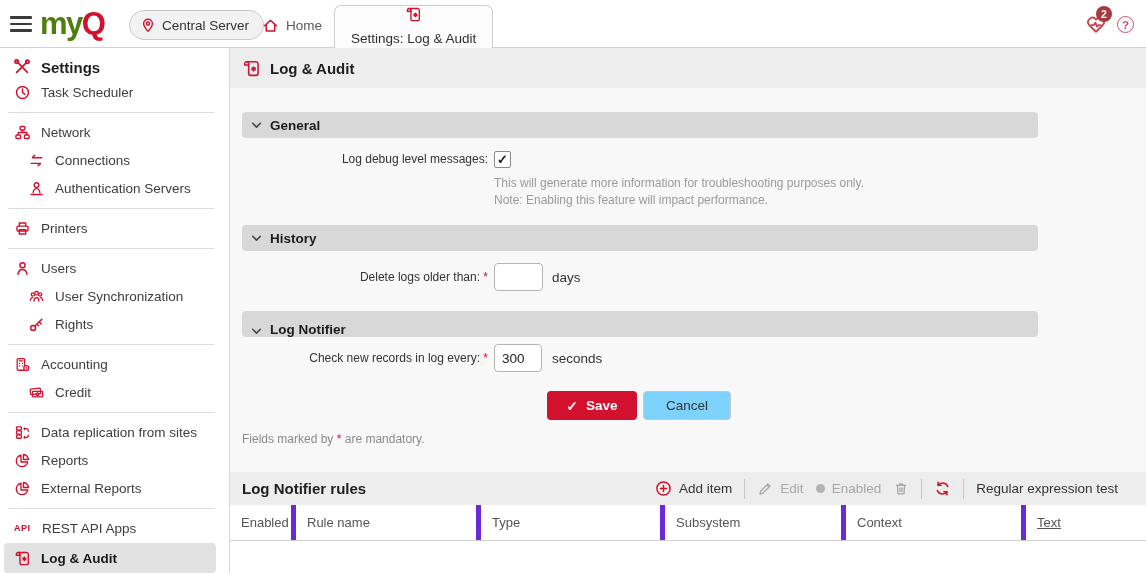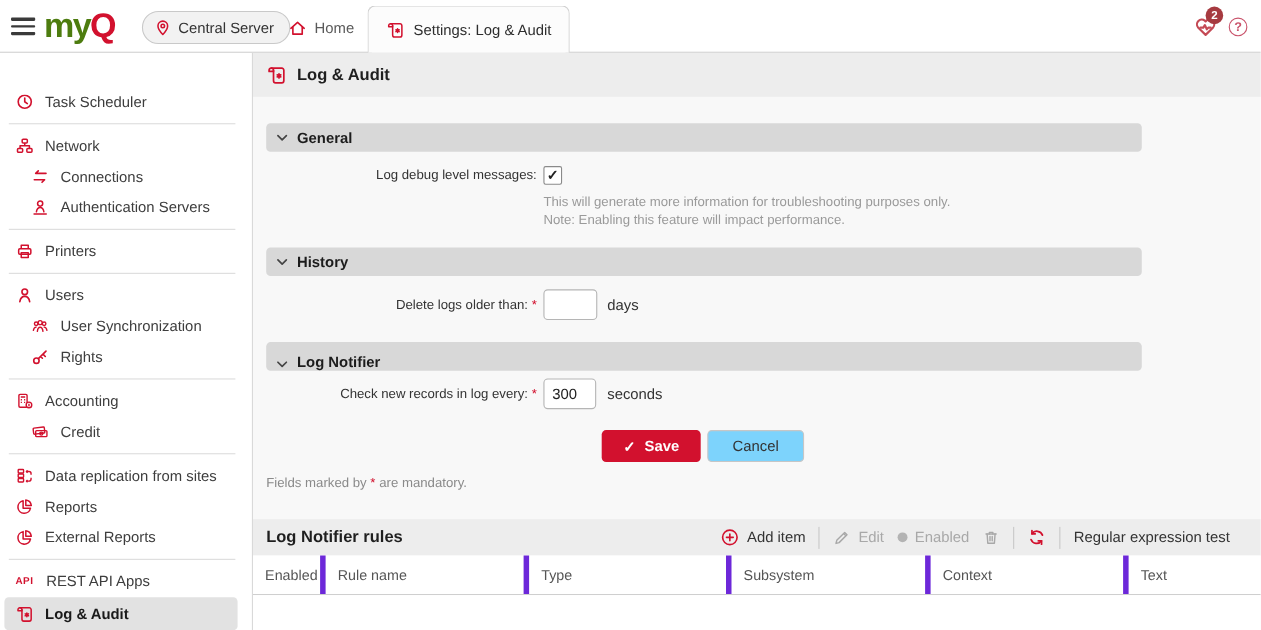--- a/index.html
+++ b/index.html
@@ -16,21 +16,21 @@
           letter-spacing:-1.5px; line-height:38px; }
   .logo .my { color:#4d7c0f; } .logo .q { color:#d2112e; }
   .server-pill { position:absolute; left:129px; top:10px; height:30px; border:1px solid #c9c9c9;
                  border-radius:16px; background:#f2f2f2; display:flex; align-items:center;
                  gap:6px; padding:0 14px 0 10px; font-size:13.5px; color:#333; cursor:pointer; }
   .home-tab { position:absolute; left:262px; top:10px; height:30px; display:flex; align-items:center;
               gap:7px; font-size:13.5px; color:#5a5a5a; cursor:pointer; }
   .active-tab { position:absolute; left:334px; top:5px; height:43px; background:#fcfcfc;
                 border:1px solid #cfcfcf; border-bottom:none; border-radius:7px 7px 0 0;
                 display:flex; align-items:center; gap:8px; padding:0 16px; font-size:13.5px;
-                color:#2e2e2e; z-index:6; }
+                color:#2e2e2e; z-index:6;flex-direction:column; }
   .health-wrap { position:absolute; left:1085px; top:13px; width:26px; height:26px; cursor:pointer; }
   .badge { position:absolute; left:11px; top:-7px; min-width:16px; height:16px; border-radius:8px;
            background:#a63a40; color:#fff; font-size:10.5px; font-weight:bold; display:flex;
            align-items:center; justify-content:center; padding:0 4px; }
   .help-circle { position:absolute; left:1117px; top:16px; width:17px; height:17px;
                  border:1.7px solid #c9536b; border-radius:50%; color:#c9536b; font-size:11.5px;
                  font-weight:bold; display:flex; align-items:center; justify-content:center; cursor:pointer; }
 
   
   .sidebar { position:absolute; top:48px; left:0; width:230px; bottom:0; background:#fff;
@@ -91,21 +91,21 @@
   .tb-item.disabled { color:#a8a8a8; cursor:default; }
   .tb-sep { width:1px; height:20px; background:#c8c8c8; }
   .dot { width:9px; height:9px; border-radius:50%; background:#b3b3b3; }
 
   .thead { position:absolute; top:417px; left:0; right:0; height:36px; background:#fff;
            border-bottom:1px solid #cfcfcf; display:flex; align-items:center; }
   .th { font-size:13px; color:#555; height:100%; display:flex; align-items:center;
         padding-left:11px; }
   .th + .th { border-left:5px solid #6d28d9; }
   .th-enabled { width:61px; } .th-rule { width:185px; } .th-type { width:184px; }
-  .th-subsystem { width:181px; } .th-context { width:180px; } .th-text { flex:1; }
+  .th-subsystem { width:181px; } .th-context { width:180px; } .th-text { flex:1;text-decoration:underline; }
   .table-body { position:absolute; top:453px; left:0; right:0; bottom:0; background:#fff; }
 </style>
 </head>
 <body>
 
 <div class="topbar">
   <div class="burger">
       <span></span>
       <span></span>
       <span></span>
@@ -141,20 +141,29 @@
     <svg width="22" height="22" viewBox="0 0 16 16" fill="none" stroke="#c44a55" stroke-width="1.4" stroke-linecap="round" stroke-linejoin="round">
         <path d="M8 13.6 3 8.7a3.2 3.2 0 0 1 4.5-4.5l.5.5.5-.5A3.2 3.2 0 0 1 13 8.7Z"></path>
         <path d="M4.6 8.8h1.9l1-1.7 1.3 2.8 1-1.1h1.6"></path>
       </svg>
     <div class="badge">2</div>
   </div>
   <div class="help-circle">?</div>
 </div>
 
 <div class="sidebar">
+  <div class="side-head">
+    <svg width="18" height="18" viewBox="0 0 16 16" fill="none" stroke="#d2112e" stroke-width="1.5" stroke-linecap="round">
+        <path d="M3.2 12.8 12.4 3.6"></path>
+        <path d="M3.6 3.2l9.2 9.6"></path>
+        <circle cx="3.2" cy="3.2" r="1.5"></circle>
+        <circle cx="12.8" cy="3.4" r="1.5"></circle>
+      </svg>
+    <span>Settings</span>
+  </div>
   <div class="side-list">
 
     <div class="s-item first">
       <svg width="17" height="17" viewBox="0 0 16 16" fill="none" stroke="#d2112e" stroke-width="1.4" stroke-linecap="round">
           <circle cx="8" cy="8" r="5.6"></circle>
           <path d="M8 4.8V8l2.2 1.6"></path>
         </svg>
       <span>Task Scheduler</span>
     </div>
     <div class="s-div"></div>

